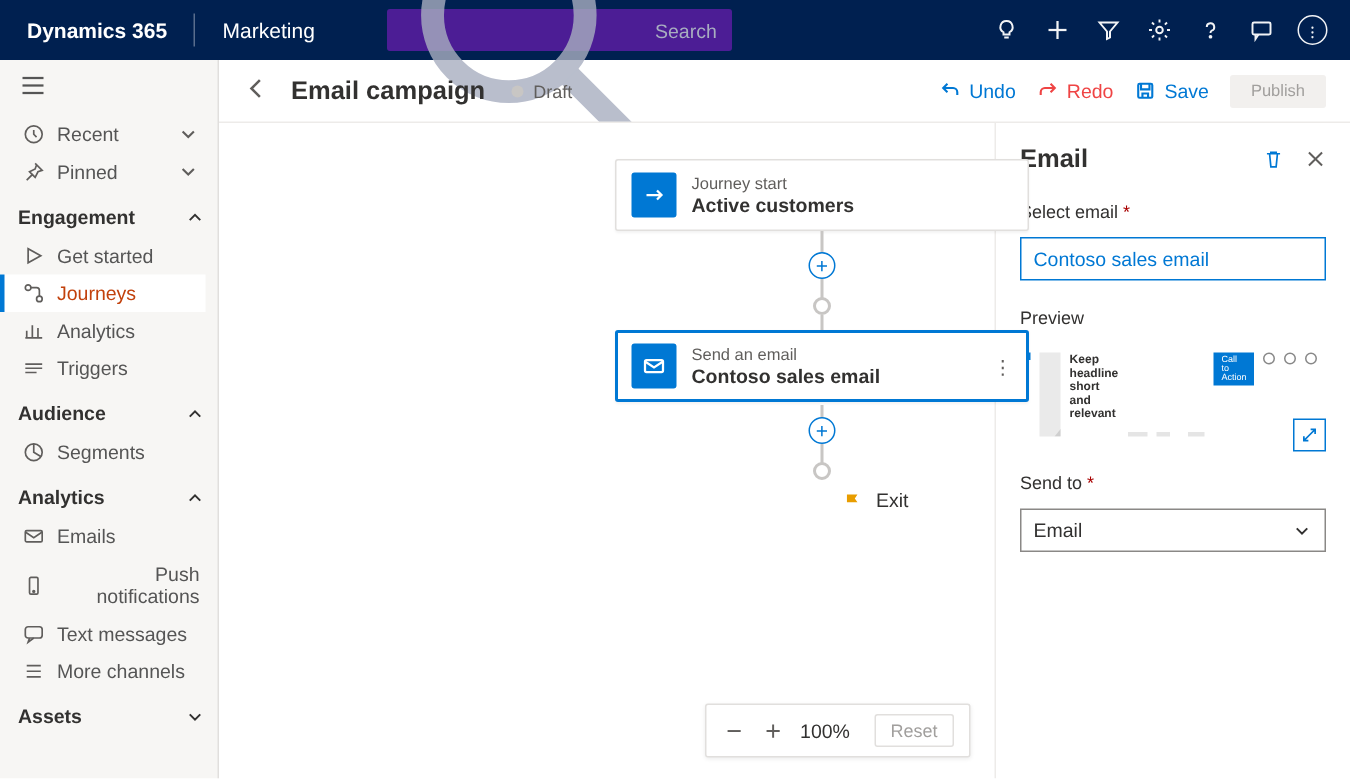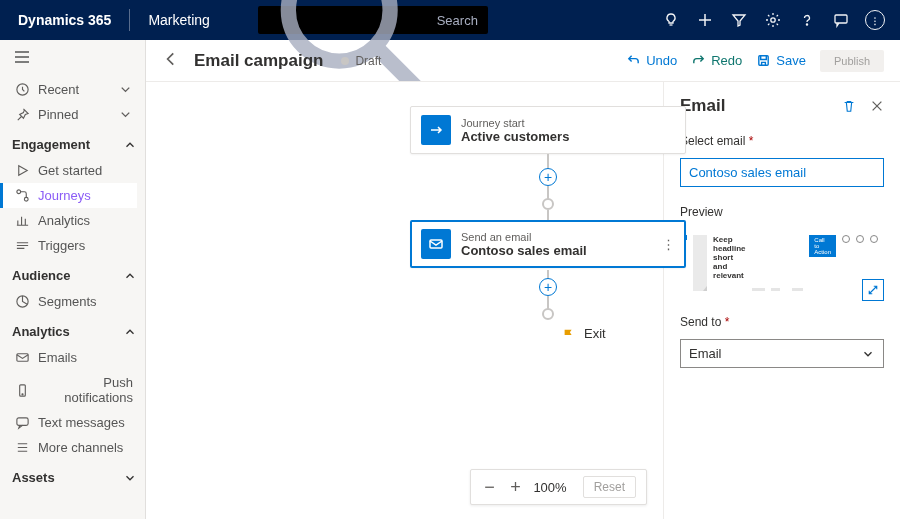--- a/index.html
+++ b/index.html
@@ -3,49 +3,49 @@
 <meta charset="utf-8">
 <style>
   * { box-sizing: border-box; margin: 0; padding: 0; font-family: "Segoe UI", Arial, sans-serif; }
   body { width: 900px; height: 519px; overflow: hidden; background: #fff; color: #323130; font-size: 13px; }
 
   
   .topnav { height: 40px; background: #002050; color: #fff; display: flex; align-items: center; padding: 0 10px; }
   .brand { font-weight: 600; font-size: 14px; padding: 0 8px; }
   .nav-divider { width: 1px; height: 22px; background: rgba(255,255,255,0.35); margin: 0 10px; }
   .nav-area { font-size: 14px; padding: 0 8px; }
-  .search { margin-left: 40px; display: flex; align-items: center; background: #000000; height: 28px; border-radius: 2px; width: 230px; padding: 0 10px; color: #a8aec0; }
+  .search { margin-left: 40px; display: flex; align-items: center; background: #4c1d95; height: 28px; border-radius: 2px; width: 230px; padding: 0 10px; color: #a8aec0; }
   .search svg { margin-right: 6px; opacity: .8; }
   .search span { font-size: 13px; }
   .nav-right { margin-left: auto; display: flex; align-items: center; gap: 4px; }
   .nav-icon { width: 30px; height: 30px; display: flex; align-items: center; justify-content: center; color: #fff; opacity: .95; border-radius: 2px; }
   .nav-icon svg { width: 16px; height: 16px; }
   .avatar-circle { width: 20px; height: 20px; border-radius: 50%; border: 1.5px solid #fff; display:flex; align-items:center; justify-content:center; font-size:11px; }
 
   
   .shell { display: flex; height: calc(100% - 40px); }
   .sidebar { width: 146px; border-right: 1px solid #e1dfdd; background: #f7f6f4; display: flex; flex-direction: column; }
   .hamburger { padding: 10px 14px; color: #555; }
   .sb-section { padding: 0 8px 4px 12px; text-align: right; }
   .sb-section-head { display: flex; align-items: center; justify-content: space-between; font-weight: 600; color: #323130; padding: 6px 0; font-size: 13px; }
   .chev { width: 14px; height: 14px; }
   .sb-item { display: flex; align-items: center; gap: 8px; padding: 5px 4px 5px 4px; color: #555; font-size: 13px; border-left: 3px solid transparent; margin-left: -12px; padding-left: 12px; }
-  .sb-item.active { background: #fff; color: #8b5cf6; border-left-color: #0078d4; }
+  .sb-item.active { background: #fff; color: #c2410c; border-left-color: #0078d4; }
   .sb-item svg { width: 15px; height: 15px; flex: none; color: #605e5c; }
 
   
   .main { flex: 1; display: flex; flex-direction: column; position: relative; }
   .cmdbar { height: 42px; display:flex; align-items:center; padding: 0 16px; border-bottom: 1px solid #edebe9; gap: 14px; }
   .back-btn svg { width: 18px; height: 18px; color:#605e5c; }
   .page-title { font-size: 17px; font-weight: 600; }
   .status-pill { display:flex; align-items:center; gap:6px; color:#605e5c; font-size:12px; margin-left: 4px;}
   .status-pill .dot { width:8px; height:8px; border-radius:50%; background:#c8c6c4; }
   .cmdbar-right { margin-left:auto; display:flex; gap:14px; align-items:center; }
   .cmd { display:flex; align-items:center; gap:5px; font-size:13px; color:#0078d4; }
-  .cmd.disabled { color:#0f766e; }
+  .cmd.disabled { color:#ef4444; }
   .cmd svg { width:15px; height:15px; }
   .publish { padding: 5px 14px; background:#f2f0ee; color:#a19f9d; border-radius:2px; font-size:11px; }
 
   .workspace { flex:1; display:flex; }
   .canvas { flex:1; position:relative; background:#fff; border-right:1px solid #edebe9; }
 
   
   .node { position:absolute; left:264px; width:276px; background:#fff; border:1px solid #e1dfdd; border-radius:2px; display:flex; align-items:center; padding:8px 10px; gap:10px; box-shadow:0 1px 2px rgba(0,0,0,0.05); }
   .node.selected { border:2px solid #0078d4; padding:7px 9px; }
   .node .iconbox { width:30px; height:30px; background:#0078d4; color:#fff; display:flex; align-items:center; justify-content:center; border-radius:2px; flex:none; }

